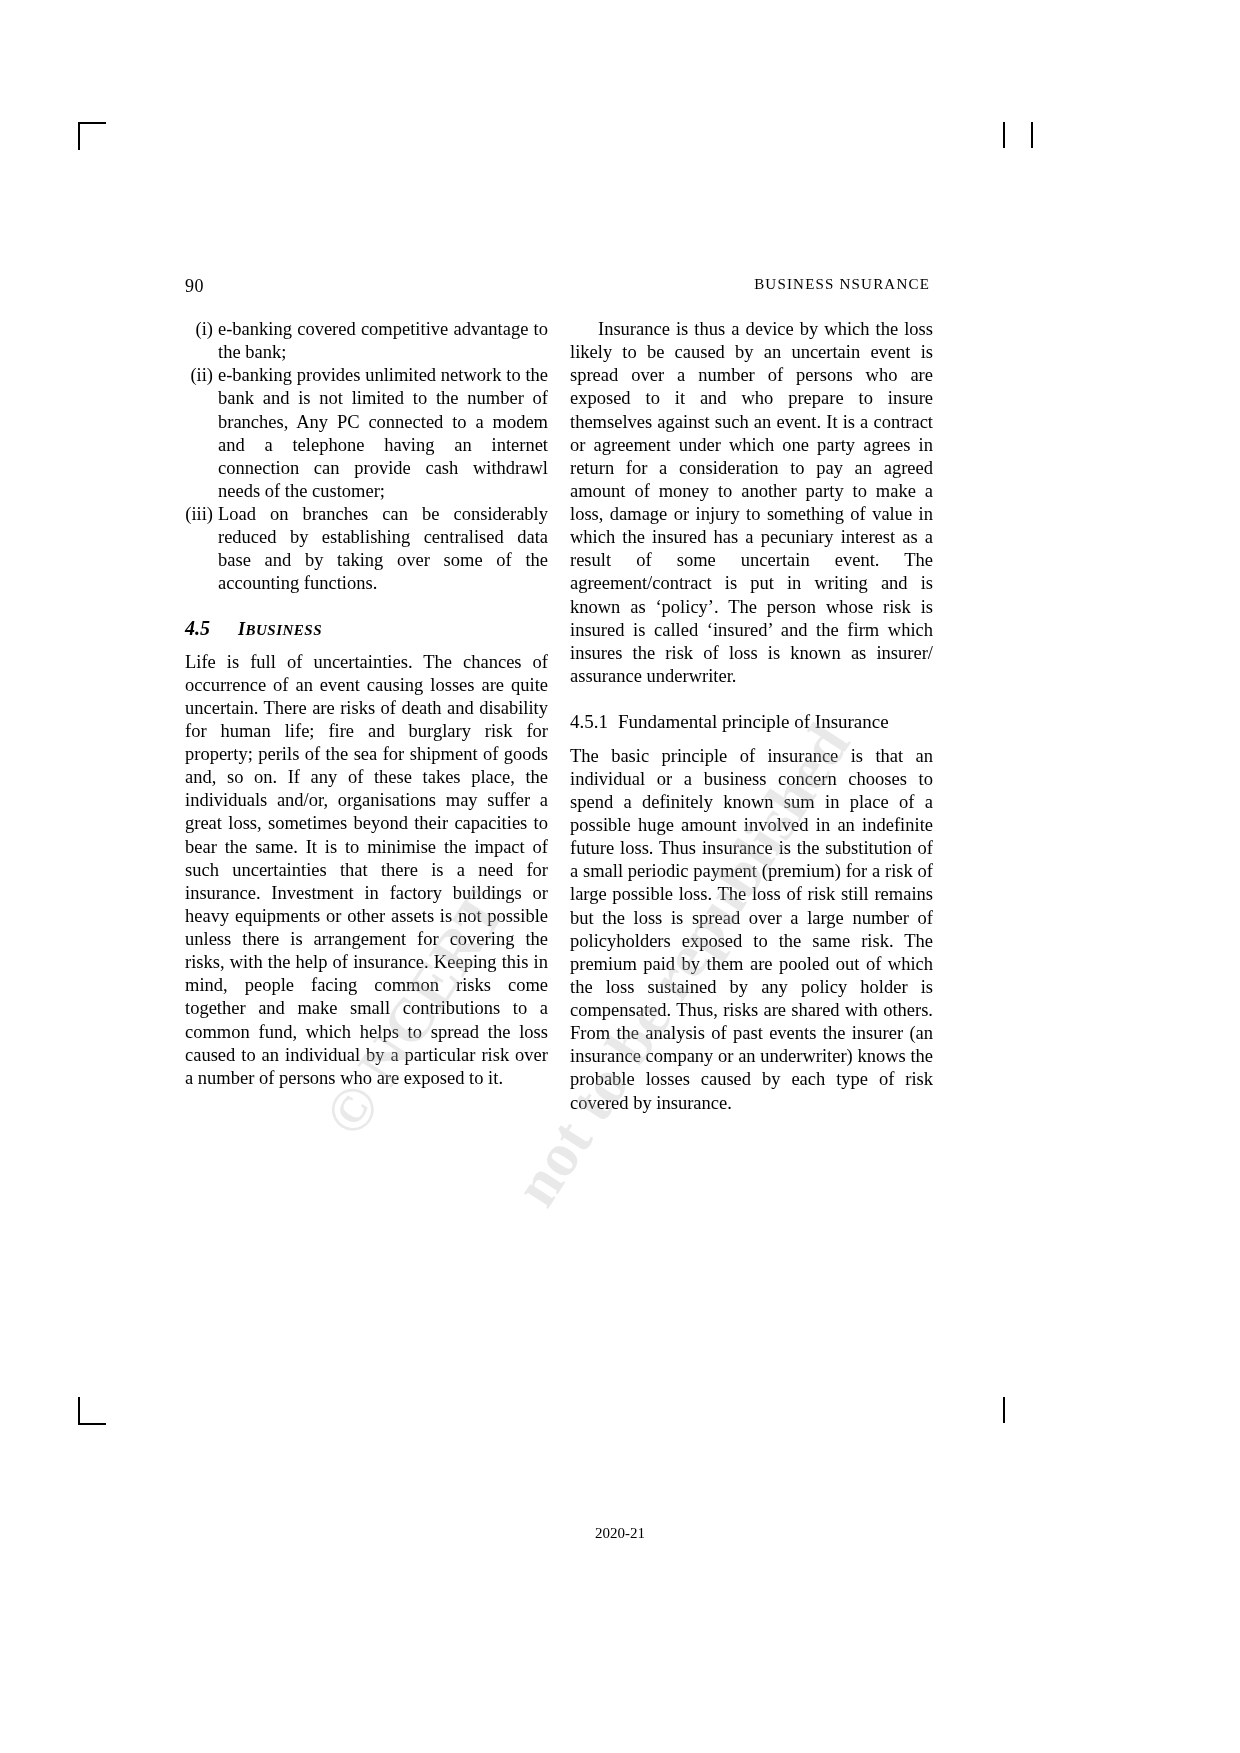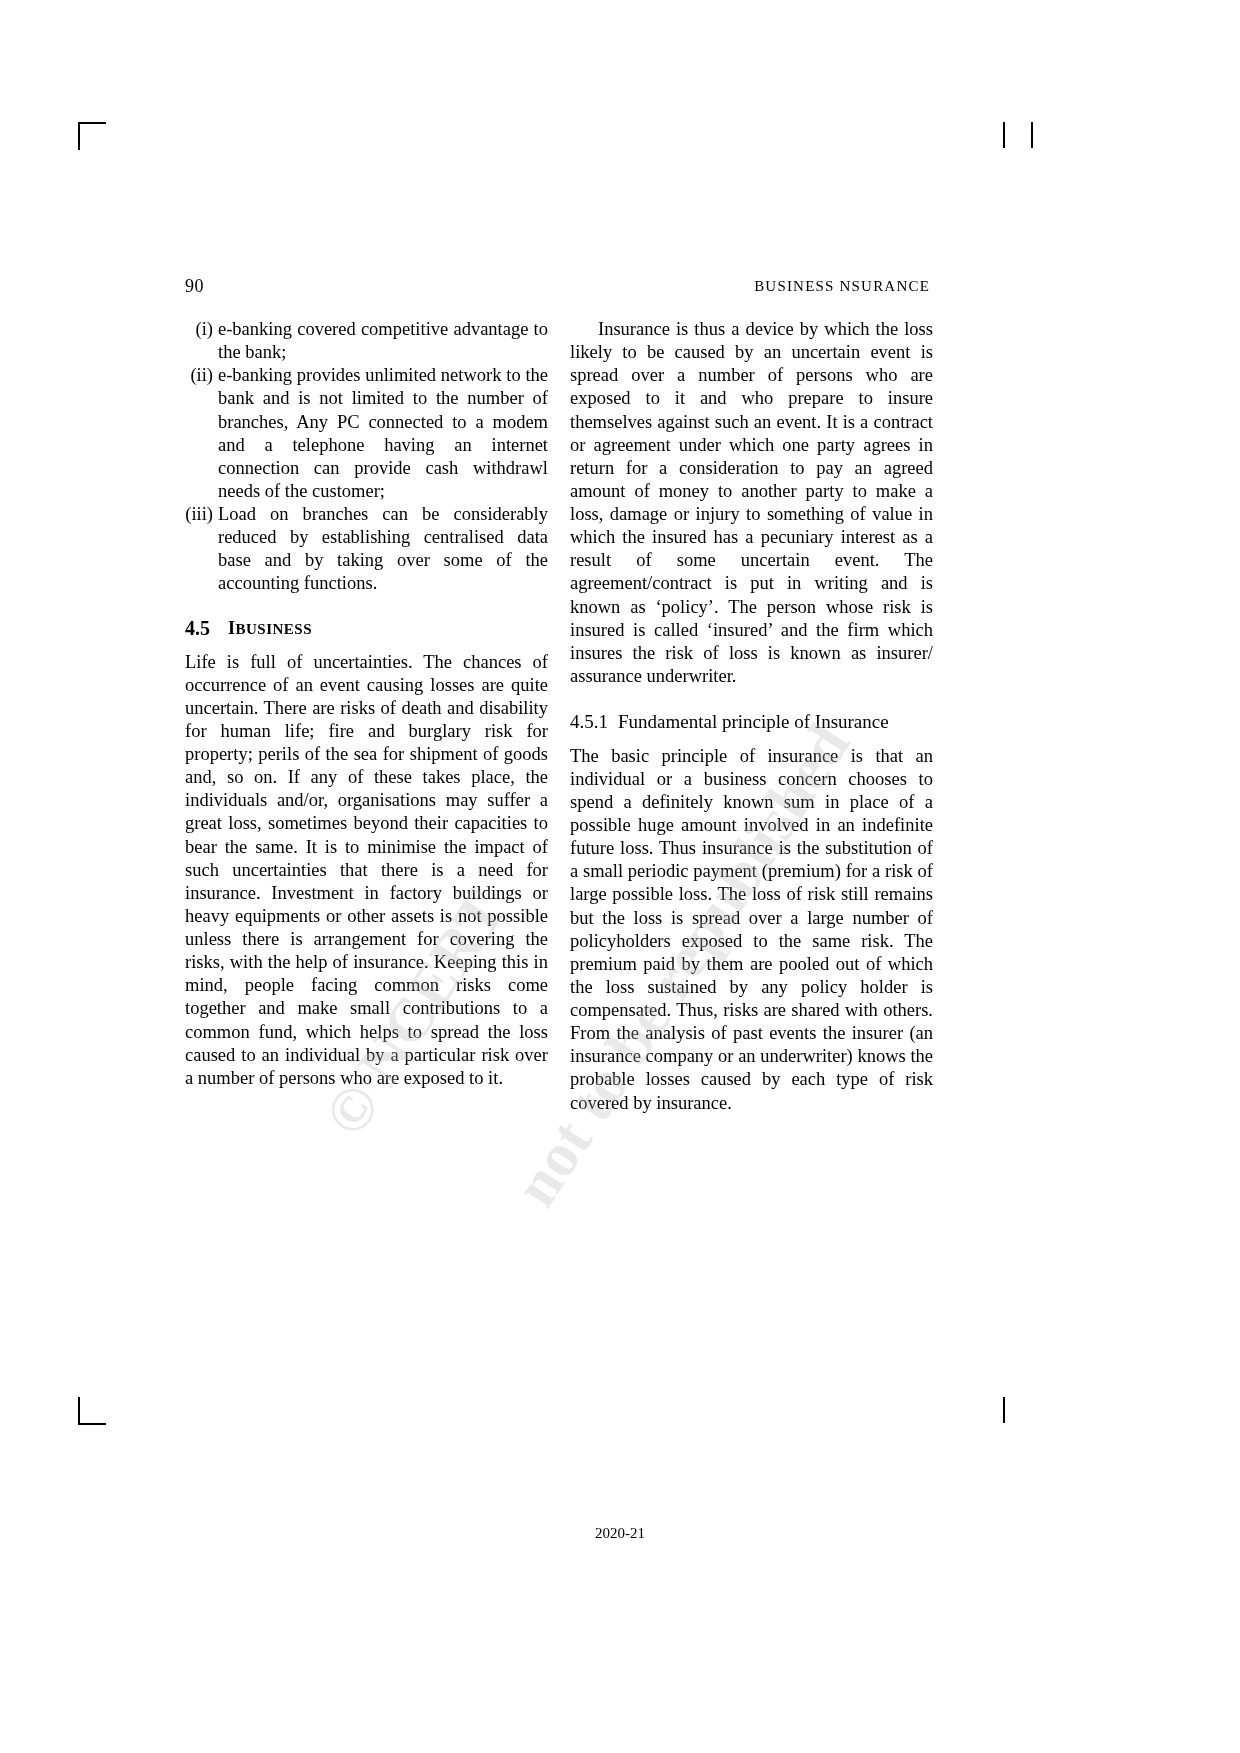--- a/index.html
+++ b/index.html
@@ -30,21 +30,21 @@
   .crop-br { left: 1003px; top: 1397px; width: 26px; height: 26px; border-left-width: 2px; border-bottom-width: 0; }
 
   
   .header {
     position: absolute;
     left: 185px;
     top: 276px;
     width: 745px;
     display: flex;
     justify-content: space-between;
-    align-items: center;
+    align-items: flex-start;
     font-size: 17px;
     letter-spacing: 0.5px;
   }
   .folio { font-family: "Liberation Serif", serif; font-size: 18px; }
   .running-head {
     font-family: "Liberation Serif", serif;
     font-size: 15px;
     letter-spacing: 1.2px;
   }
 
@@ -89,22 +89,23 @@
   }
   ul.romanlist li .txt {
     flex: 1 1 auto;
     text-align: justify;
   }
 
   
   .h-section {
     margin: 20px 0 10px 0;
     display: flex;
-    align-items: center;
-    gap: 18px;
+    align-items: flex-end;
+    gap: 28px;
+    font-style: italic;
   }
   .h-section .num {
     font-weight: bold;
     font-size: 20px;
   }
   .h-section .ttl {
     font-weight: bold;
     font-size: 18px;
     letter-spacing: 0.5px;
   }

